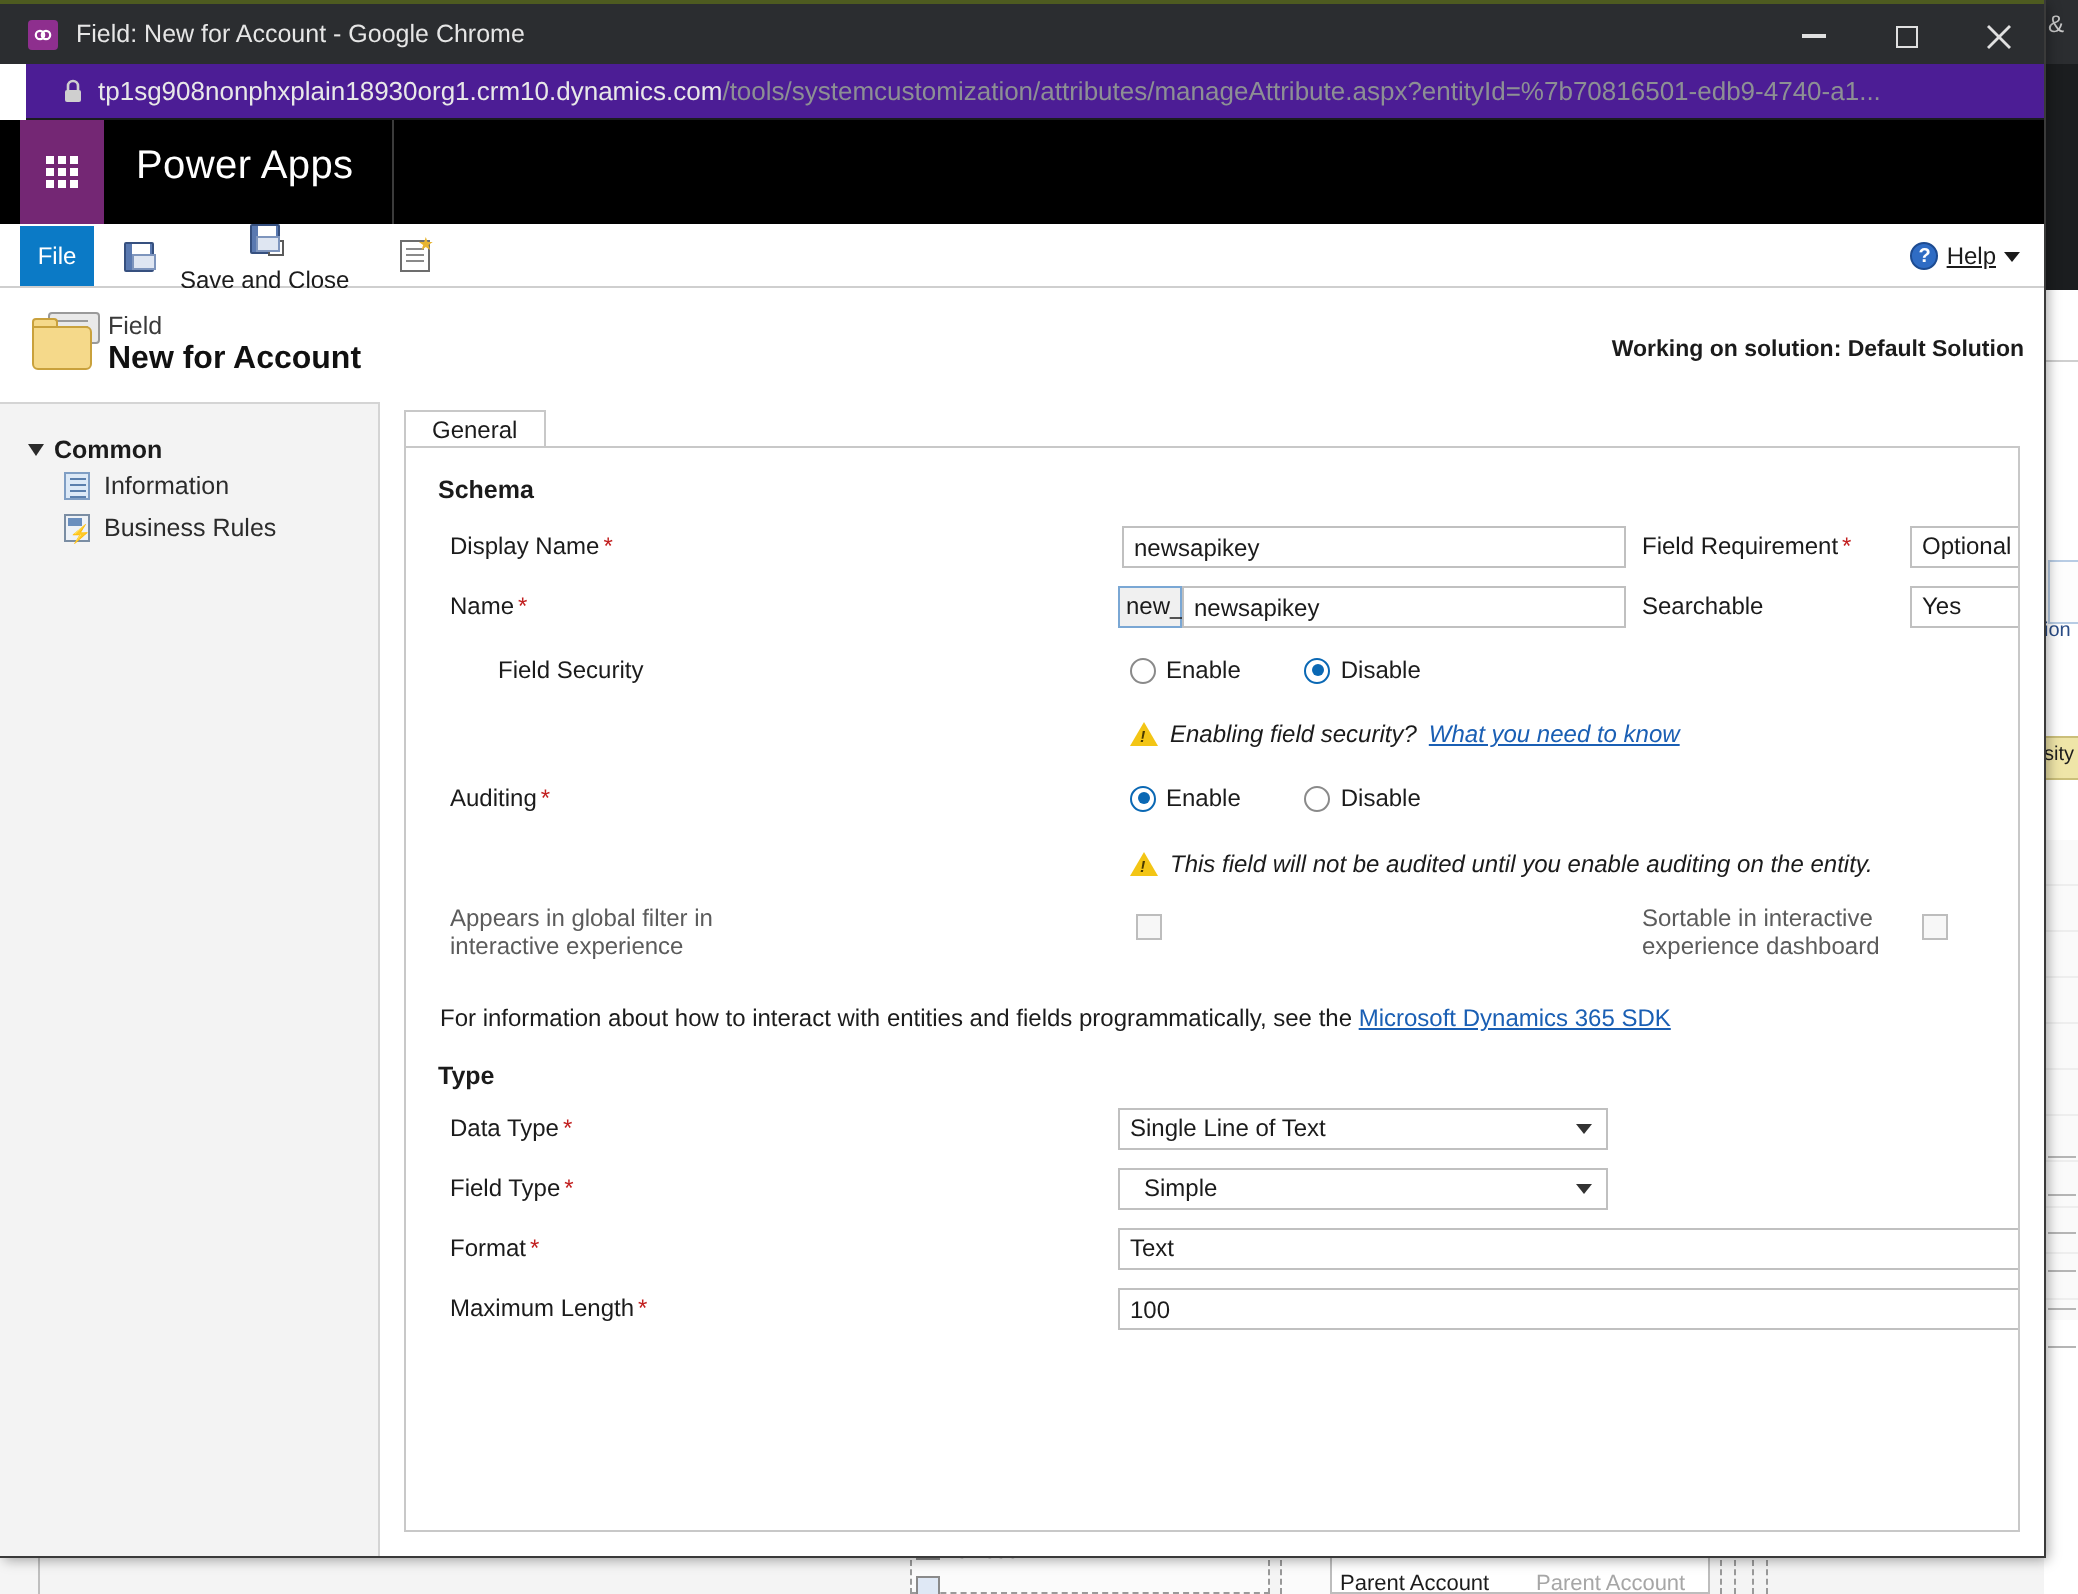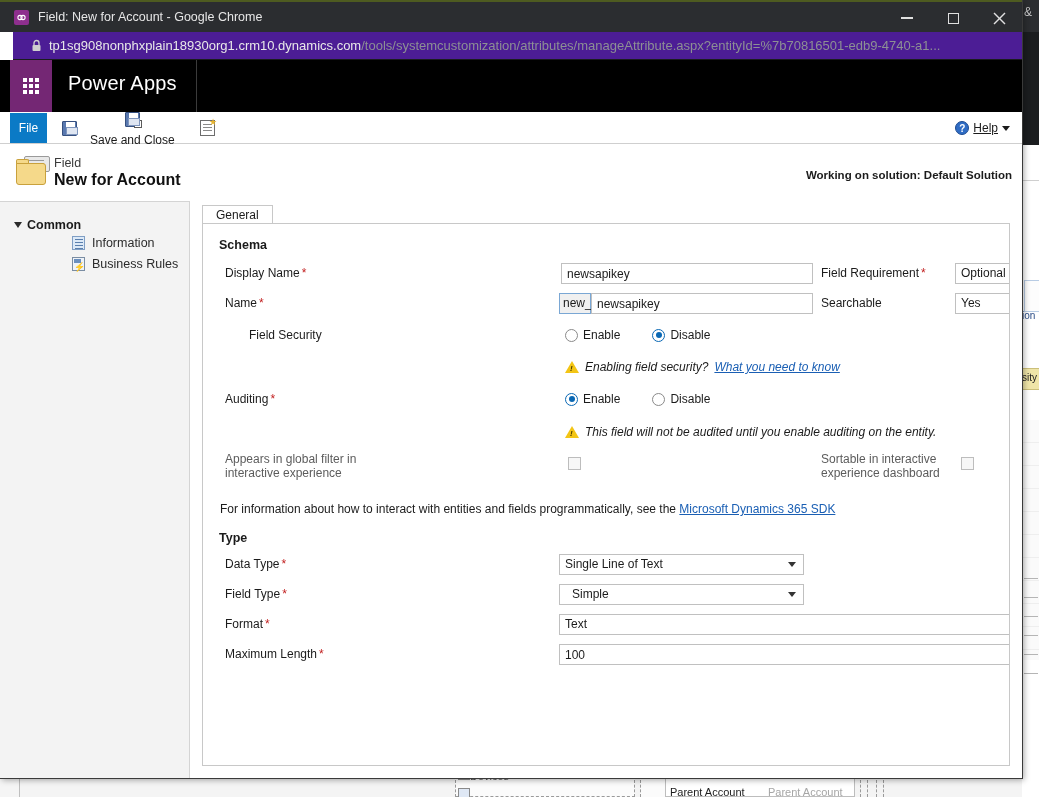--- a/index.html
+++ b/index.html
@@ -252,21 +252,21 @@
     background:#f3f3f3; border-right:1px solid #d4d4d4; border-top:1px solid #d4d4d4;
   }
   #nav-group {
     position:absolute; left:14px; top:16px;
     font-size:12.5px; font-weight:bold; color:#1b1b1b;
     display:flex; align-items:center; gap:5px;
   }
   .tri-down { width:0;height:0;border-left:4px solid transparent;border-right:4px solid transparent;border-top:6px solid #2b2b2b; }
   .nav-item {
     position:absolute; left:32px; display:flex; align-items:center; gap:7px;
-    font-size:12.5px; color:#2b2b2b;margin-left:40px;
+    font-size:12.5px; color:#2b2b2b;
   }
   #nav-information { top:34px; }
   #nav-businessrules { top:55px; }
   .icon-info-page {
     width:13px; height:14px; background:#dce9f7; border:1px solid #7f9ec4; position:relative; flex:0 0 auto;
   }
   .icon-info-page::before {
     content:""; position:absolute; left:2px; top:2px; width:8px; height:1px;
     background:#5a7fad; box-shadow:0 3px 0 #5a7fad, 0 6px 0 #5a7fad, 0 9px 0 #5a7fad;
   }

